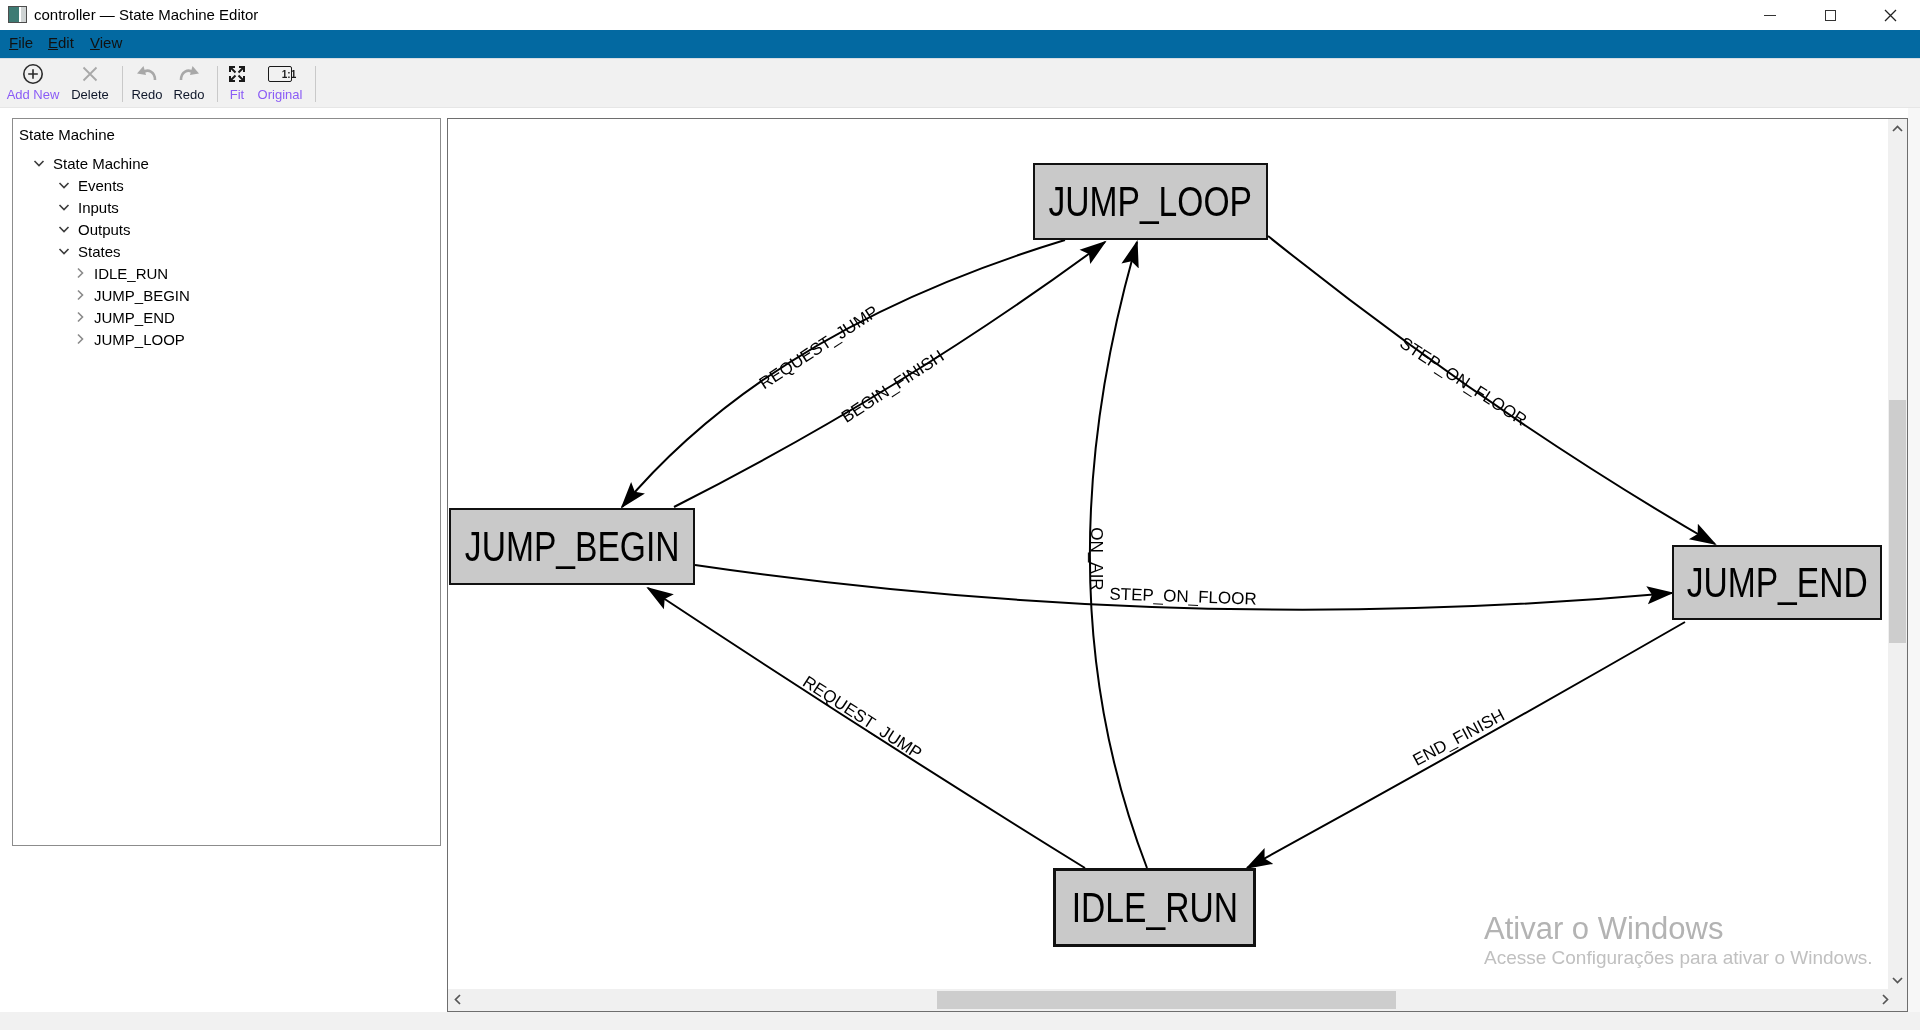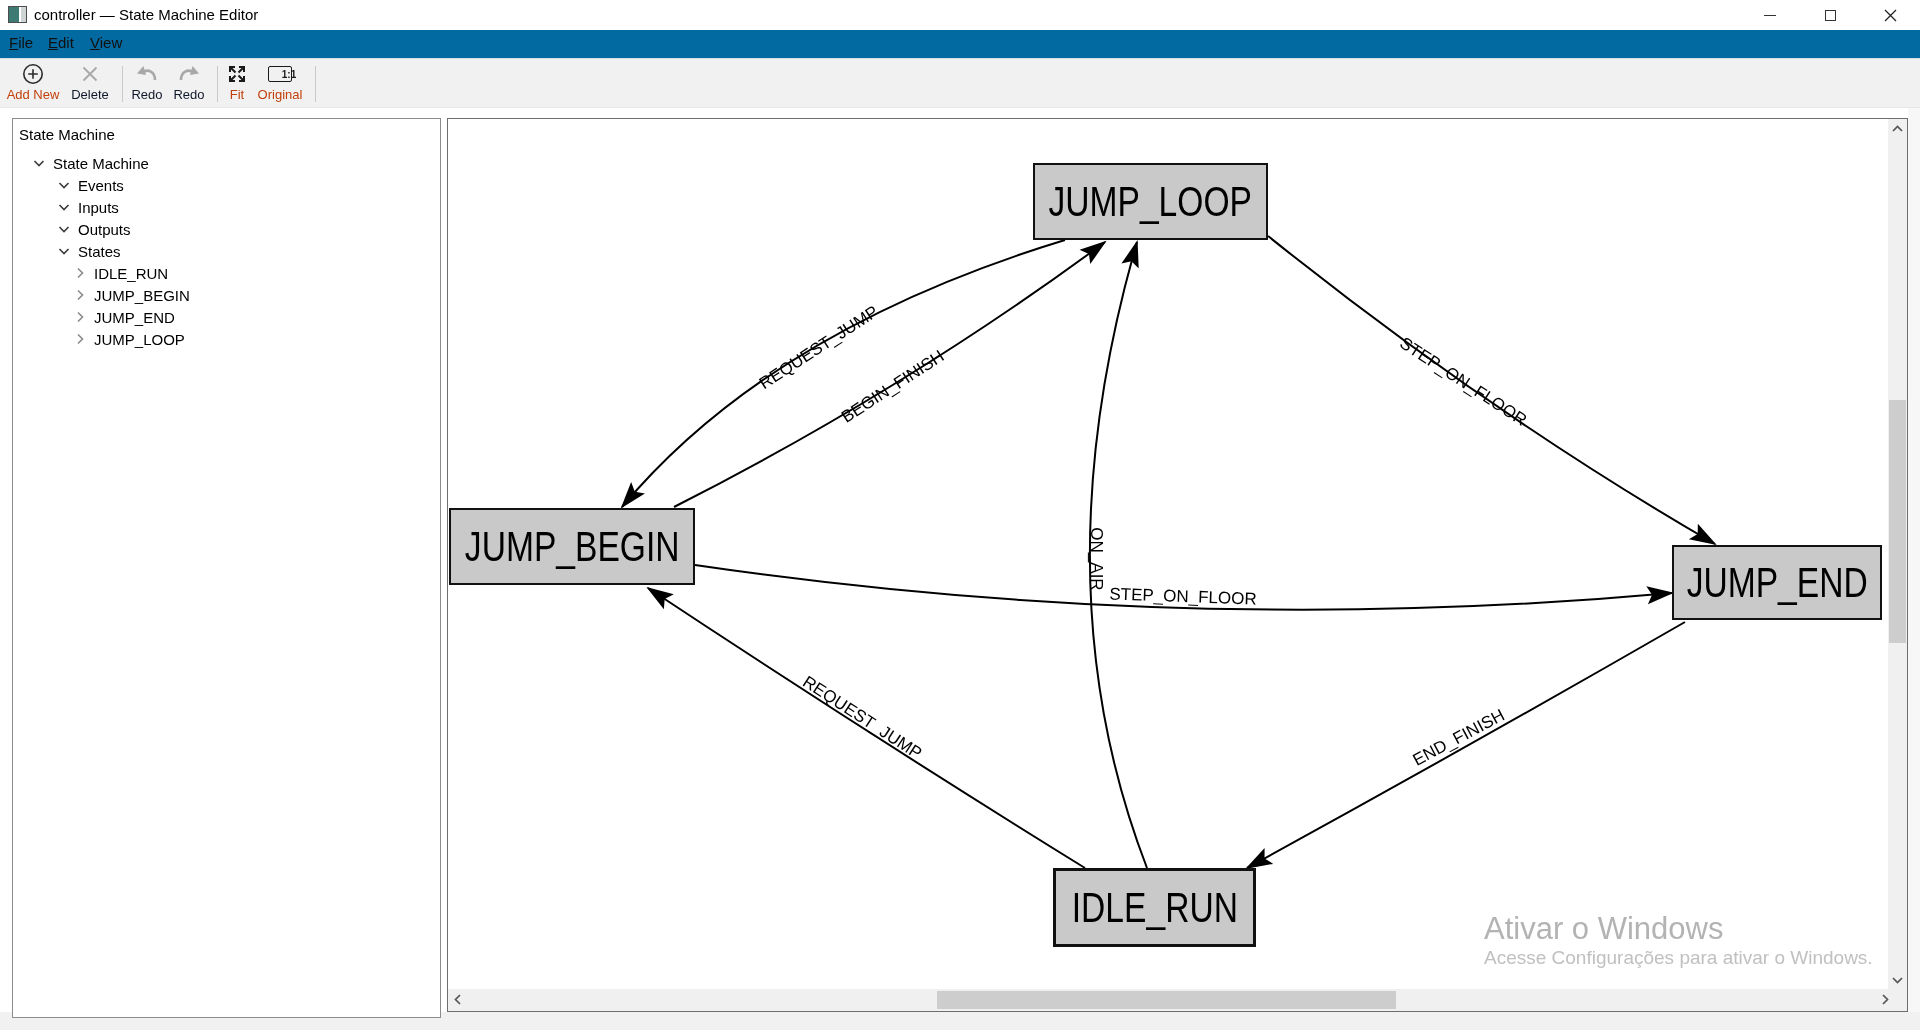--- a/index.html
+++ b/index.html
@@ -21,28 +21,28 @@
   #menubar { position:absolute; left:0; top:30px; width:1920px; height:28px; background:#0369a1; }
   .menu-item { position:absolute; top:4px; font-size:15px; color:#111; }
 
   
   #toolbar { position:absolute; left:0; top:58px; width:1920px; height:50px; background:#f1f1f1;
              border-top:1px solid #d6dde4; border-bottom:1px solid #e6e6e6; }
   .tbtn { position:absolute; top:2px; transform:translateX(-50%); width:62px; height:46px;
           display:flex; flex-direction:column; align-items:center; justify-content:flex-start; }
   .tbtn .ticon { height:26px; display:flex; align-items:center; justify-content:center; }
   .tbtn .tlabel { font-size:13px; margin-top:0px; white-space:nowrap; }
-  .tbtn.enabled .tlabel { color:#c2410c; }
+  .tbtn.enabled .tlabel { color:#8b5cf6; }
   .tbtn.disabled .tlabel { color:#0f172a; }
   .tsep { position:absolute; top:7px; width:1px; height:36px; background:#c9c9c9; }
   .one2one { width:24px; height:16px; border:1.8px solid #1a1a1a; border-radius:2px;
              font-size:10px; font-weight:bold; display:flex; align-items:center; justify-content:center; color:#1a1a1a;padding-left:18px; }
 
   
-  #sidebar { position:absolute; left:12px; top:118px; width:429px; height:900px;
+  #sidebar { position:absolute; left:12px; top:118px; width:429px; height:728px;
              background:#ffffff; border:1px solid #8c8c8c; z-index:3; }
   #sidebar-header { position:absolute; left:6px; top:7px; font-size:15px; color:#000; }
   .trow { position:absolute; height:20px; display:flex; align-items:center; font-size:15px; color:#000; }
   .trow .chev { display:inline-flex; width:12px; height:12px; margin-right:8px; }
 
   
   #canvas { position:absolute; left:447px; top:118px; width:1461px; height:894px;
             background:#ffffff; border:1px solid #6e6e6e; overflow:hidden; }
   #edges-svg { position:absolute; left:0; top:0; }
   .node { position:absolute; background:#c9c9c9; border:2px solid #111; display:flex;

